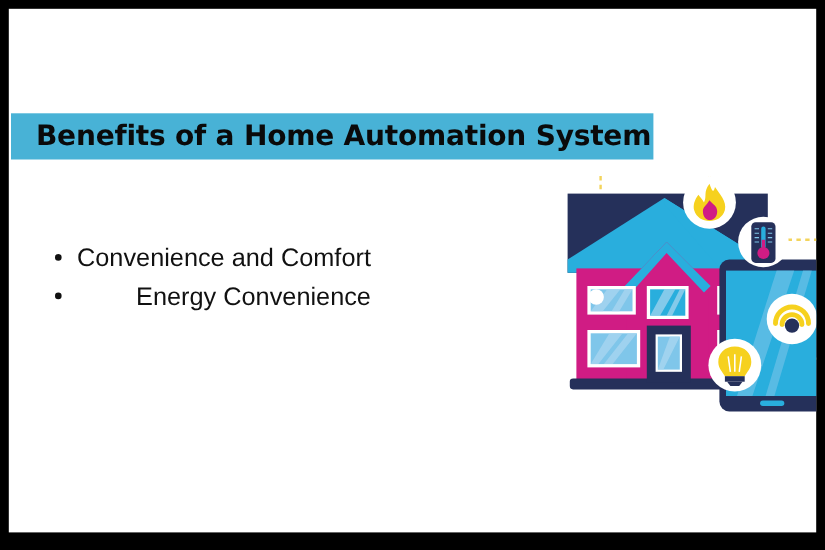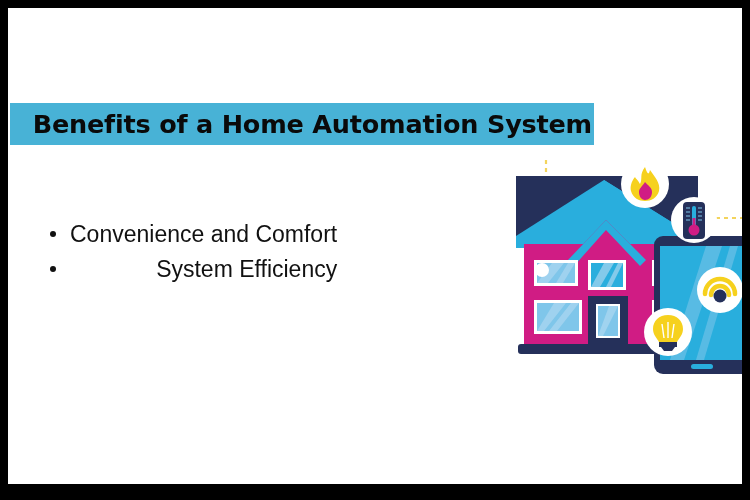--- a/index.html
+++ b/index.html
@@ -103,21 +103,21 @@
     <div id="title-band"></div>
     <div id="title-text">Benefits of a Home Automation System</div>
 
     <ul id="bullets">
       <li>
         <span class="bullet-dot"></span>
         <span>Convenience and Comfort</span>
       </li>
       <li>
         <span class="bullet-dot"></span>
-        <span>System Efficiency</span>
+        <span>Energy Convenience</span>
       </li>
     </ul>
 
     <div id="illustration">
       <svg width="250" height="240" viewBox="0 0 250 240" xmlns="http://www.w3.org/2000/svg">
 
         <g fill="none" stroke="#f3d45c" stroke-width="2.2" stroke-dasharray="4 4" stroke-linecap="butt">
           <path d="M38 2 L38 18"></path>
           <path d="M137 2 L137 14"></path>
           <path d="M160 24 L186 24 L186 52"></path>

